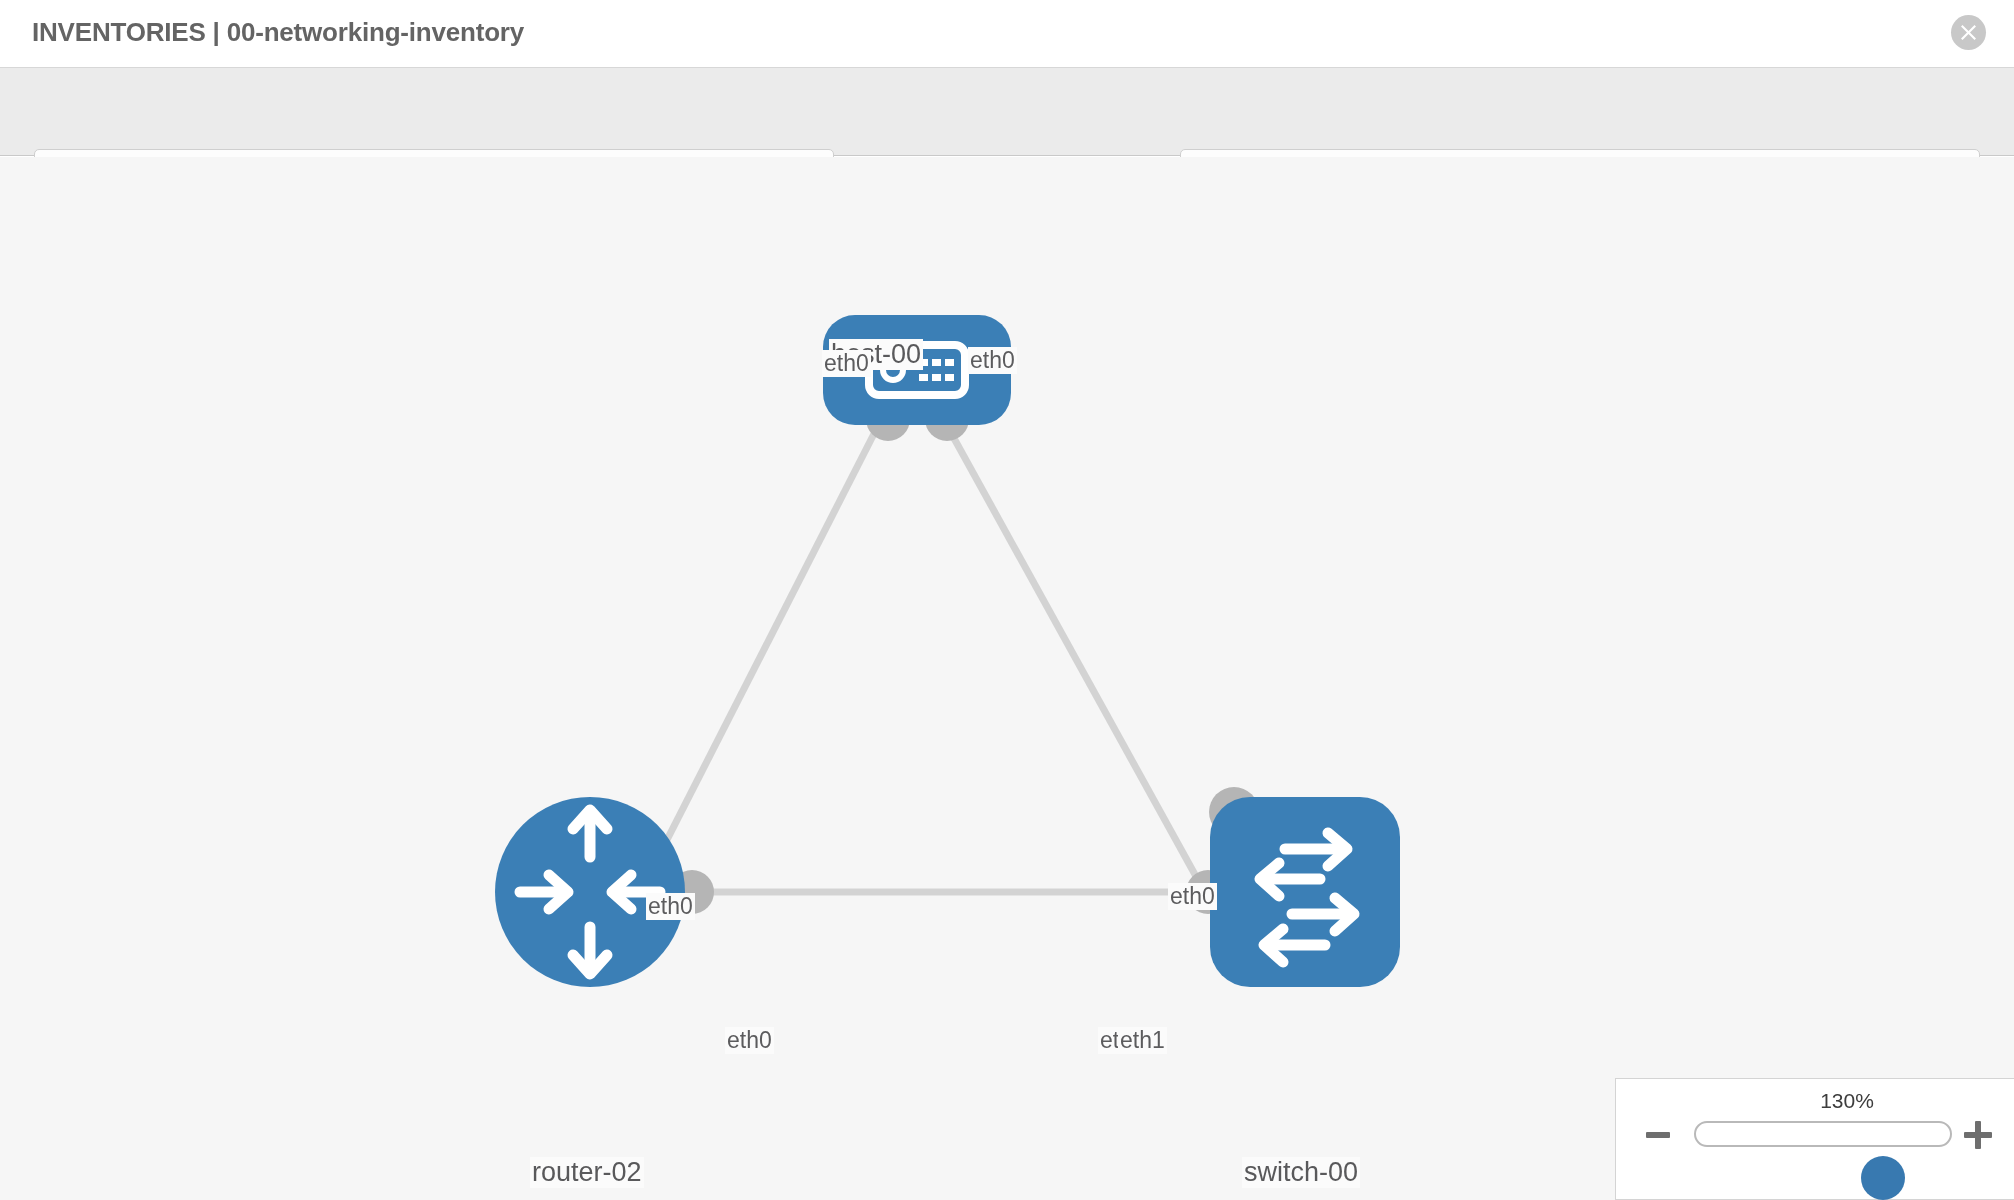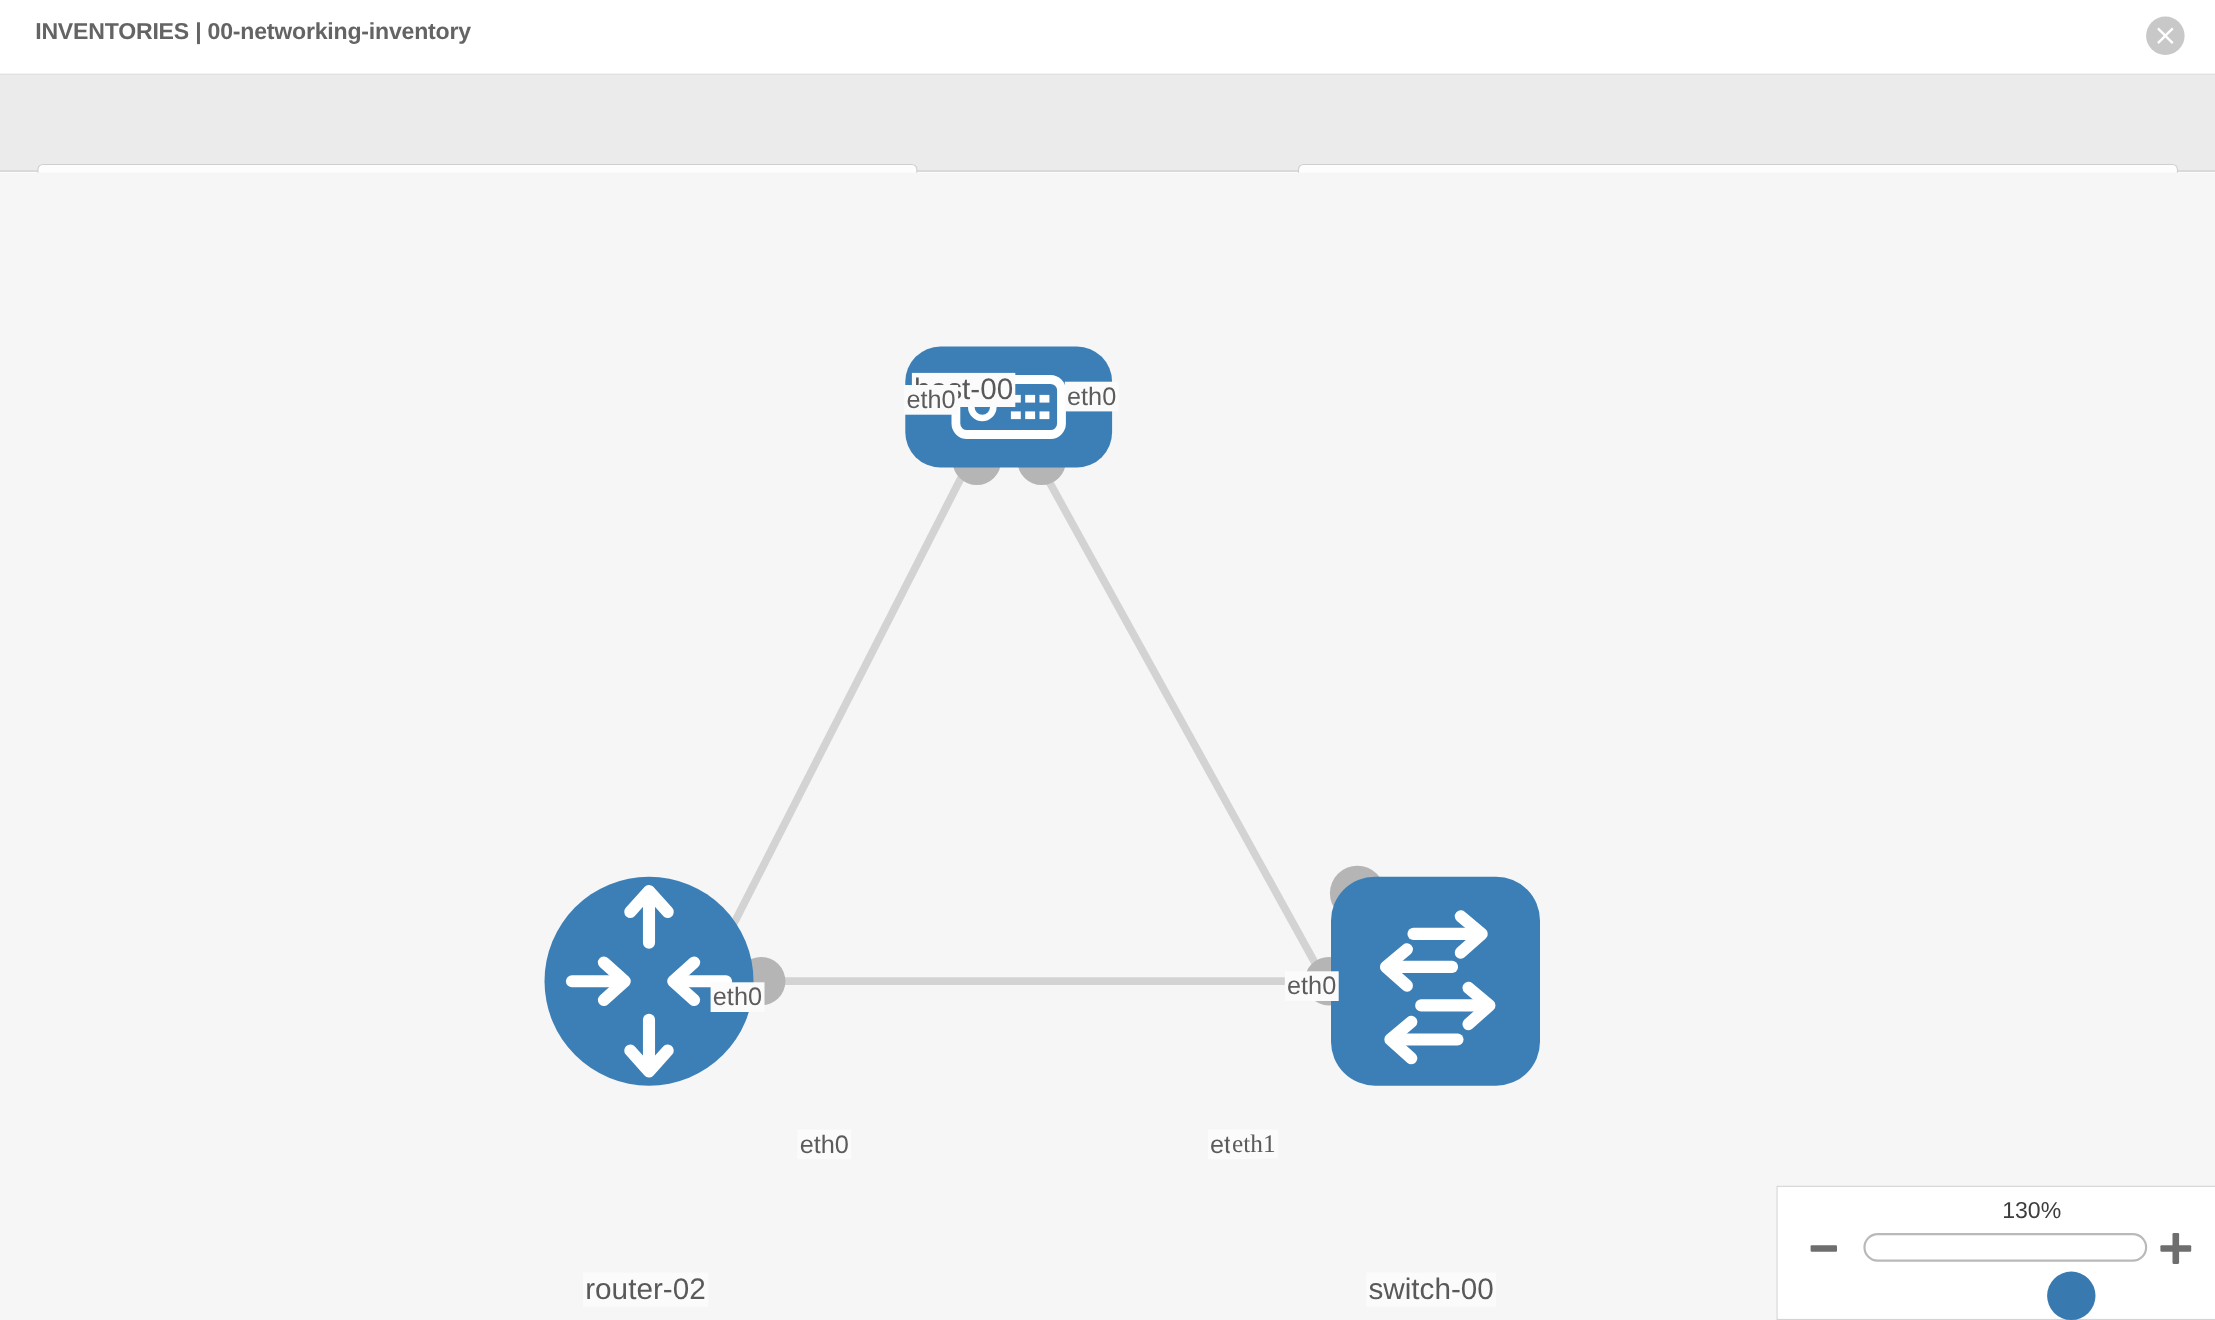--- a/index.html
+++ b/index.html
@@ -13,21 +13,21 @@
 
   
   #header {
     position: absolute; left: 0; top: 0;
     width: 2014px; height: 68px;
     background: #ffffff;
     border-bottom: 1px solid #d7d7d7;
   }
   #page-title {
     position: absolute; left: 32px; top: 17px;
-    font-size: 21px; font-weight: bold;
+    font-size: 26px; font-weight: bold;
     color: #646464; letter-spacing: -0.2px;
     white-space: nowrap;
   }
   #close-btn {
     position: absolute; right: 28px; top: 15px;
     width: 35px; height: 35px; border-radius: 50%;
     background: #c8c8c8;
     cursor: pointer;
   }
   #close-btn svg { display:block; }
@@ -255,21 +255,21 @@
   <div class="node-label" style="left:829px; top:182px;">host-00</div>
   <div class="node-label" style="left:530px; top:1000px;">router-02</div>
   <div class="node-label" style="left:1242px; top:1000px;">switch-00</div>
 
   <div class="iface-label" style="left:822px; top:193px;">eth0</div>
   <div class="iface-label" style="left:968px; top:190px;">eth0</div>
   <div class="iface-label" style="left:646px; top:736px;">eth0</div>
   <div class="iface-label" style="left:1168px; top:726px;">eth0</div>
   <div class="iface-label" style="left:725px; top:870px;">eth0</div>
   <div class="iface-label" style="left:1098px; top:870px;">eth0</div>
-  <div class="iface-label" style="left:1118px; top:870px;font-family:Liberation Serif, serif;">eth1</div>
+  <div class="iface-label" style="left:1118px; top:870px;">eth1</div>
 
 </div>
 
 <div id="zoom-widget">
   <div id="zoom-percent">130%</div>
   <div id="zoom-minus"></div>
   <div id="zoom-track">
     <div id="zoom-thumb"></div>
   </div>
   <div id="zoom-plus"></div>

